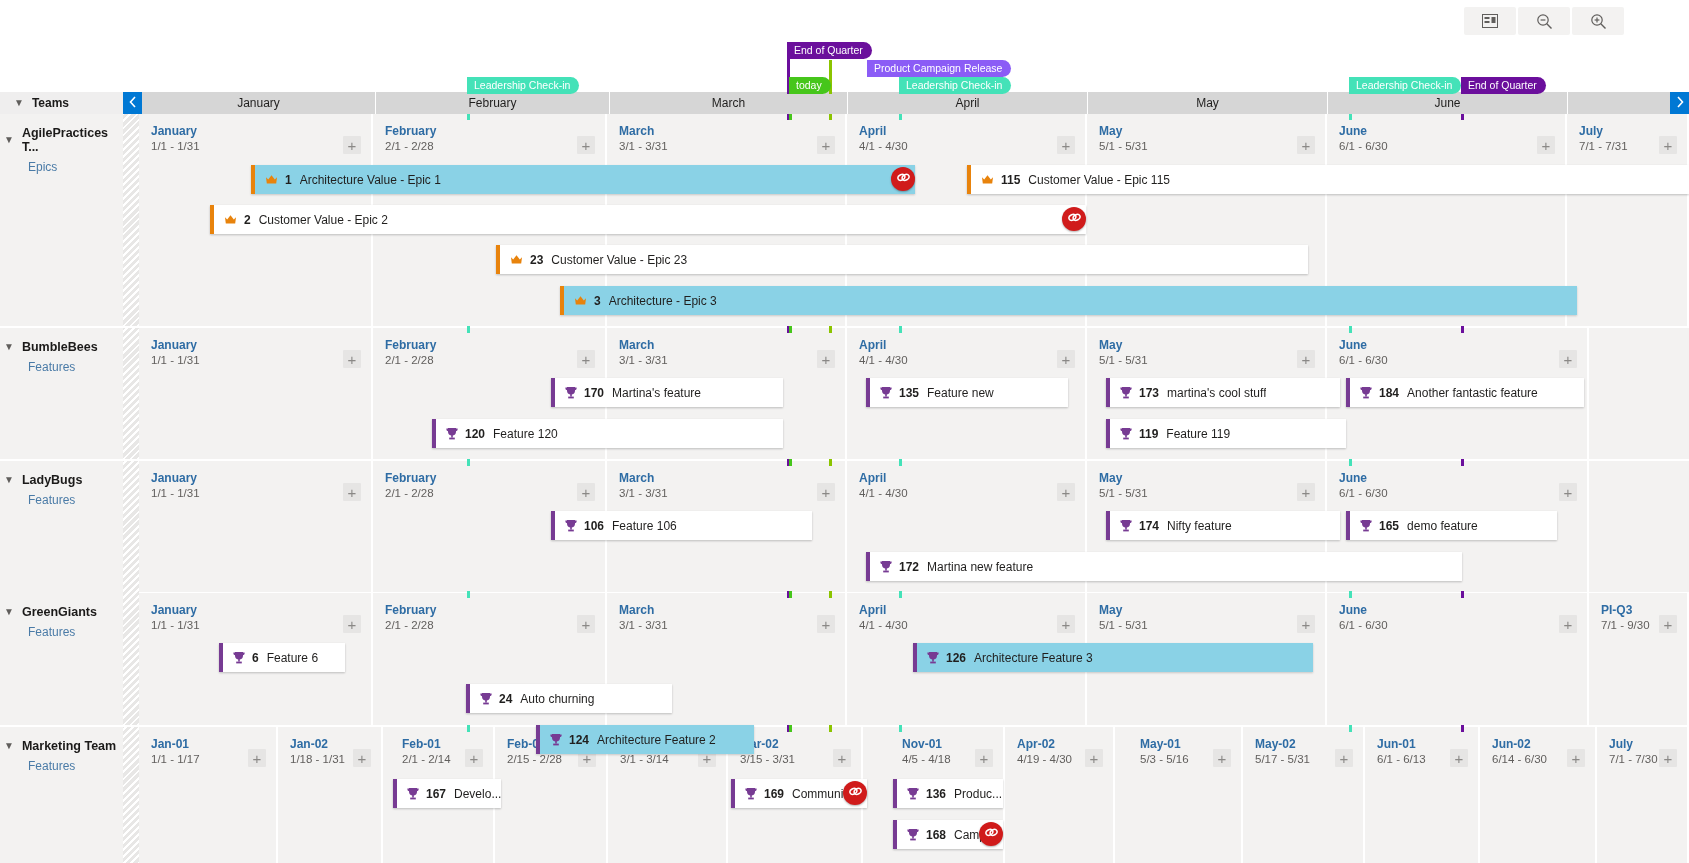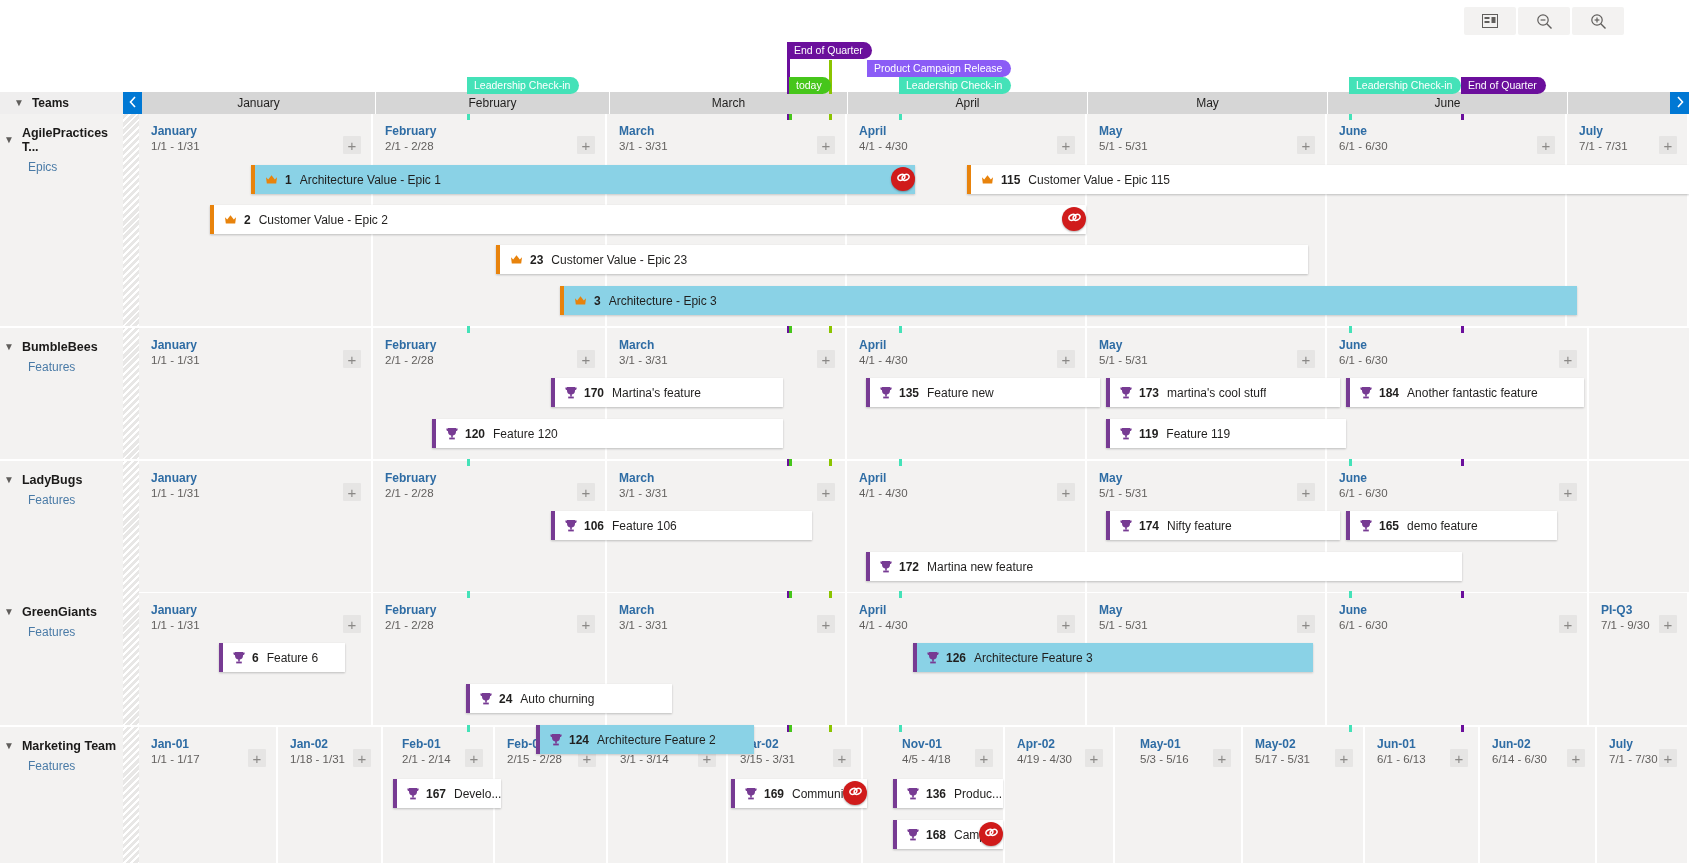--- a/index.html
+++ b/index.html
@@ -371,21 +371,21 @@
               <path d="M2 1h8v3.4a4 4 0 0 1-8 0Z" fill="#773b93"></path>
               <path d="M0.4 1.6h1.8v2.6a1.8 1.8 0 0 1-1.8-1.8Z" fill="#773b93"></path>
               <path d="M9.8 1.6h1.8v0.8a1.8 1.8 0 0 1-1.8 1.8Z" fill="#773b93"></path>
               <rect x="5.2" y="8" width="1.6" height="2.6" fill="#773b93"></rect>
               <rect x="3.2" y="10.6" width="5.6" height="1.8" fill="#773b93"></rect>
             </svg>
           </span>
           <span class="cid">170</span>
           <span class="ctitle">Martina's feature</span>
         </div>
-        <div class="card" style="left: 866px; top: 50px; width: 234px; align-items: center;">
+        <div class="card" style="left: 866px; top: 50px; width: 202px; align-items: center;">
           <div class="accent" style="background:#773b93"></div>
           <span class="ic">
             <svg width="12" height="13" viewBox="0 0 12 13">
               <path d="M2 1h8v3.4a4 4 0 0 1-8 0Z" fill="#773b93"></path>
               <path d="M0.4 1.6h1.8v2.6a1.8 1.8 0 0 1-1.8-1.8Z" fill="#773b93"></path>
               <path d="M9.8 1.6h1.8v0.8a1.8 1.8 0 0 1-1.8 1.8Z" fill="#773b93"></path>
               <rect x="5.2" y="8" width="1.6" height="2.6" fill="#773b93"></rect>
               <rect x="3.2" y="10.6" width="5.6" height="1.8" fill="#773b93"></rect>
             </svg>
           </span>

